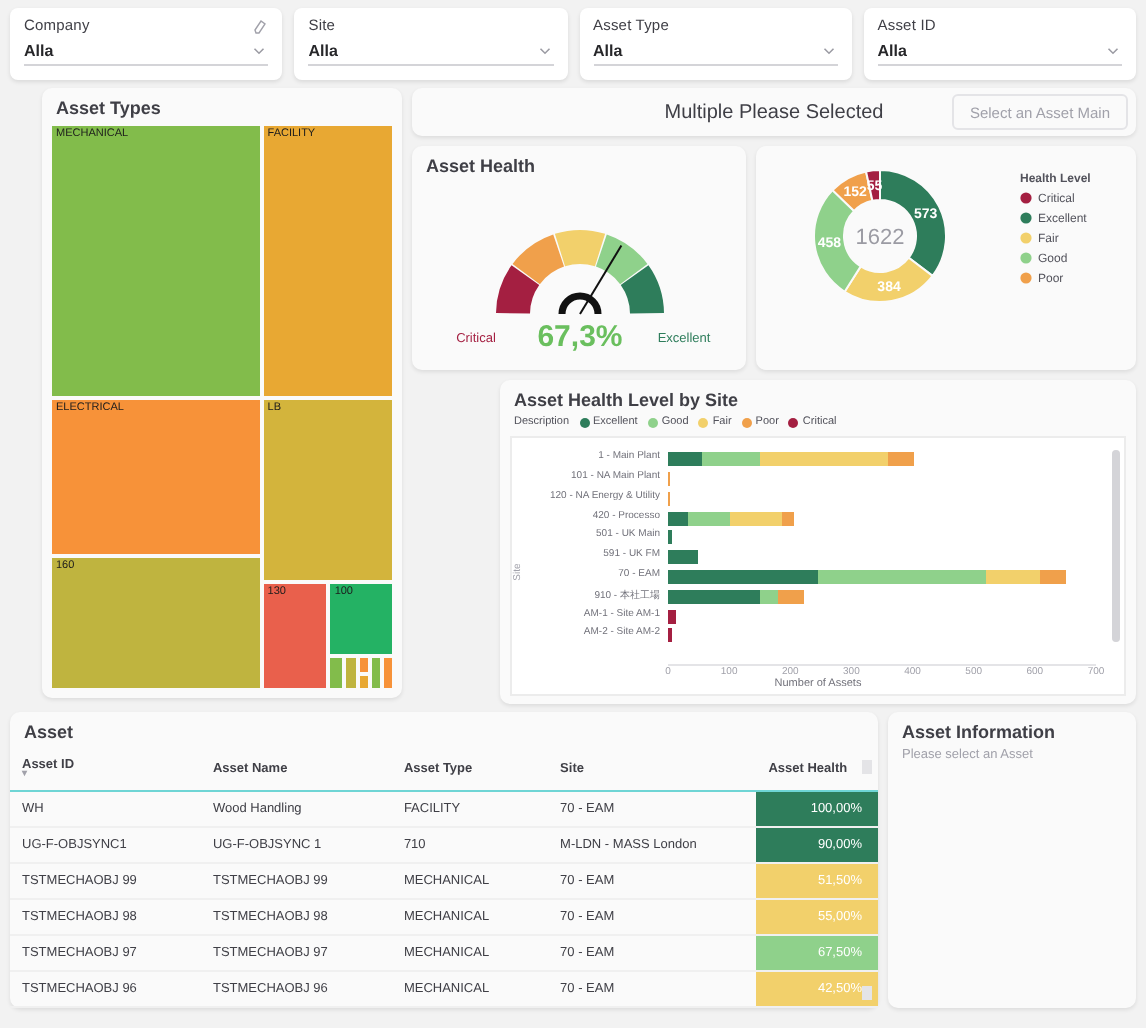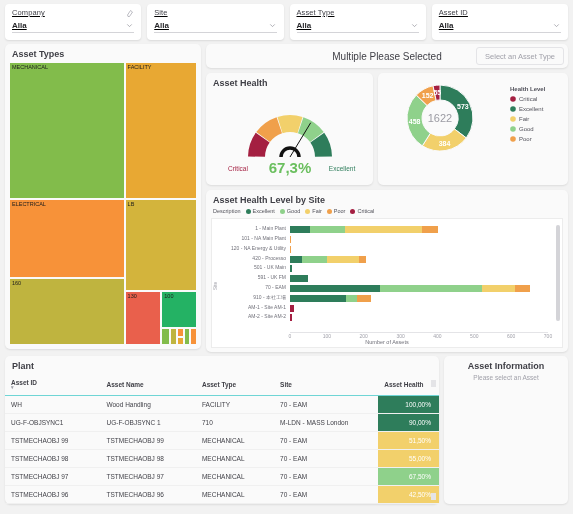--- a/index.html
+++ b/index.html
@@ -6,21 +6,21 @@
   html, body {
     margin: 0; padding: 0;
     width: 573px; height: 514px;
     background: #f0f0f0;
     font-family: "Liberation Sans", sans-serif;
     overflow: hidden;
   }
   .page { position: relative; width: 573px; height: 514px; background: #f2f2f2; }
 
   
-  .filter-bar { display: flex; gap: 6px; padding: 4px 5px 4px 5px; height: 44px; text-decoration: underline; }
+  .filter-bar { display: flex; gap: 6px; padding: 4px 5px 4px 5px; height: 44px; }
   .filter-card {
     flex: 1; background: #fff; border-radius: 4px; padding: 4px 7px 3px 7px;
     box-shadow: 0 1px 2px rgba(0,0,0,.10); position: relative;
   }
   .filter-label { font-size: 7.5px; color: #3f3f46; letter-spacing: .1px; }
   .filter-select {
     margin-top: 4px; border-bottom: 1px solid #d4d4d8; padding-bottom: 2px;
     display: flex; align-items: center; justify-content: space-between;
   }
   .filter-value { font-size: 8px; color: #27272a; font-weight: 600; }
@@ -30,42 +30,42 @@
   
   .panel { background: #fafafa; border-radius: 5px; box-shadow: 0 1px 2px rgba(0,0,0,.09); }
   .panel-title { font-size: 9px; font-weight: bold; color: #3f3f46; padding: 5px 7px 3px 7px; }
 
   
   .mid { display: flex; gap: 5px; padding: 0 5px; height: 308px; }
   .left-col { width: 207px; }
   .right-col { flex: 1; display: flex; flex-direction: column; gap: 5px; }
 
   
-  .treemap-panel { height: 305px; position: relative; }
+  .treemap-panel { height: 305px; position: relative; margin-left: 16px; }
   .treemap { position: absolute; left: 4px; top: 18px; right: 4px; bottom: 4px; background:#fff; }
   .tm { position: absolute; border: 1px solid #fafafa; overflow: hidden; }
   .tm span { font-size: 5.5px; color: #1c1c1c; padding: 1px 2px; display: block; line-height: 1.2; }
 
   
   .header-strip { display: flex; align-items: center; justify-content: center; height: 24px;
       background:#fafafa; border-radius:5px; box-shadow:0 1px 2px rgba(0,0,0,.09); position: relative; }
   .header-title { font-size: 10px; color: #3f3f46; }
   .asset-type-btn {
     position: absolute; right: 4px; top: 3px; height: 18px; padding: 0 8px;
     display: flex; align-items: center; font-size: 7.5px; color: #a1a1aa;
     background: #fafafa; border: 1px solid #e4e4e7; border-radius: 3px;
   }
 
   
   .kpi-row { display: flex; gap: 5px; height: 112px; }
   .gauge-panel { width: 167px; }
   .donut-panel { flex: 1; }
 
   
-  .bar-panel { flex: 1; position: relative; }
+  .bar-panel { flex: 1; position: relative; margin-left: 44px; }
   .bar-legend { display: flex; align-items: center; gap: 5px; padding: 0 7px 2px 7px; font-size: 5.5px; color: #52525b; }
   .bar-legend .lg { display: flex; align-items: center; gap: 2px; }
   .dot { width: 5px; height: 5px; border-radius: 50%; display: inline-block; }
   .barchart-wrap { position: absolute; left: 5px; right: 5px; top: 28px; bottom: 4px;
      background: #fff; border: 1px solid #ececec; }
   .bar-rows { position: absolute; left: 78px; right: 14px; top: 6px; bottom: 24px; }
   .bar-row { position: absolute; left: 0; right: 0; height: 7px; }
   .bar-row .seg { position: absolute; top: 0; height: 7px; }
   .bar-ylabel { position: absolute; right: 100%; margin-right: 4px; top: -1px;
       font-size: 5px; color: #71717a; white-space: nowrap; }
@@ -73,21 +73,21 @@
   .xtick { position: absolute; top: 1px; font-size: 5px; color: #a1a1aa; transform: translateX(-50%); }
   .xtitle { position: absolute; bottom: 2px; left: 0; right: 0; text-align: center; font-size: 5.5px; color: #71717a; }
   .ytitle { position: absolute; left: 3px; top: 50%; font-size: 5px; color: #a1a1aa;
       transform: rotate(-90deg) translateX(-50%); transform-origin: left center; }
   .bar-scroll { position: absolute; right: 2px; top: 6px; bottom: 26px; width: 4px; background: #f4f4f5; border-radius: 2px; }
   .bar-scroll i { position: absolute; left: 0; top: 0; width: 4px; height: 100%; background: #d4d4d8; border-radius: 2px; display: block; }
 
   
   .bottom { display: flex; gap: 5px; padding: 4px 5px 5px 5px; height: 157px; }
   .assets-panel { width: 434px; position: relative; }
-  .info-panel { flex: 1; text-align: center; }
+  .info-panel { flex: 1; }
   .info-sub { font-size: 6.5px; color: #a1a1aa; padding: 0 7px; }
 
   table { width: 100%; border-collapse: collapse; table-layout: fixed; }
   th { font-size: 6.5px; color: #3f3f46; font-weight: bold; text-align: left;
        padding: 5px 6px 6px 6px; border-bottom: 1px solid #6fd5d5; }
   td { font-size: 6.5px; color: #3f3f46; padding: 5px 6px; border-bottom: 1px solid #f0f0f0; }
   td.health { color: #fff; text-align: right; font-size: 6.5px; padding-right: 8px; }
   .sort-caret { font-size: 5px; color: #a1a1aa; display:block; line-height:3px;}
   .tbl-scroll { position: absolute; right: 3px; top: 24px; bottom: 4px; width: 5px; }
   .tbl-scroll .tr { position:absolute; left:0; width:5px; height:7px; background:#e4e4e7;}
@@ -173,21 +173,21 @@
             <div class="tm" style="left: 93%; top: 94%; width: 3.5%; height: 6%; background: rgb(130, 188, 75);"></div>
             <div class="tm" style="left: 96.5%; top: 94%; width: 3.5%; height: 6%; background: rgb(247, 146, 57);"></div>
           </div>
       </div>
     </div>
 
     <div class="right-col">
 
       <div class="header-strip">
         <div class="header-title">Multiple Please Selected</div>
-        <div class="asset-type-btn">Select an Asset Type</div>
+        <div class="asset-type-btn">Select an Asset Main</div>
       </div>
 
       <div class="kpi-row">
 
         <div class="panel gauge-panel">
           <div class="panel-title">Asset Health</div>
           <svg viewBox="0 0 167 86" width="167" height="86">
             <g id="gauge-bands">
                 <path d="M42.00230288664849 65.56018506711769 A42 42 0 0 1 49.764632579400725 41.670190761607486 L63.62180510678614 51.51797069143303 A25 25 0 0 0 59.0013707658622 65.73820539709386 Z" fill="#a41f41"></path>
                 <path d="M50.281666041973196 40.95855525144414 A42 42 0 0 1 70.60370900948104 26.193726779597405 L76.02601726754824 42.305789749760365 A25 25 0 0 0 63.92956312022214 51.094378125859606 Z" fill="#f0a04b"></path>
@@ -318,21 +318,21 @@
           <div class="bar-scroll">
               <i></i>
             </div>
         </div>
       </div>
     </div>
   </div>
 
   <div class="bottom">
     <div class="panel assets-panel">
-      <div class="panel-title">Plant</div>
+      <div class="panel-title">Asset</div>
       <table>
         <thead>
             <tr id="tbl-head">
               <th style="width: 22%;"><span>Asset ID</span><span class="sort-caret">▾</span></th>
               <th style="width: 22%;"><span>Asset Name</span></th>
               <th style="width: 18%;"><span>Asset Type</span></th>
               <th style="width: 24%;"><span>Site</span></th>
               <th style="width: 14%;"><span>Asset Health</span></th>
             </tr>
           </thead>

